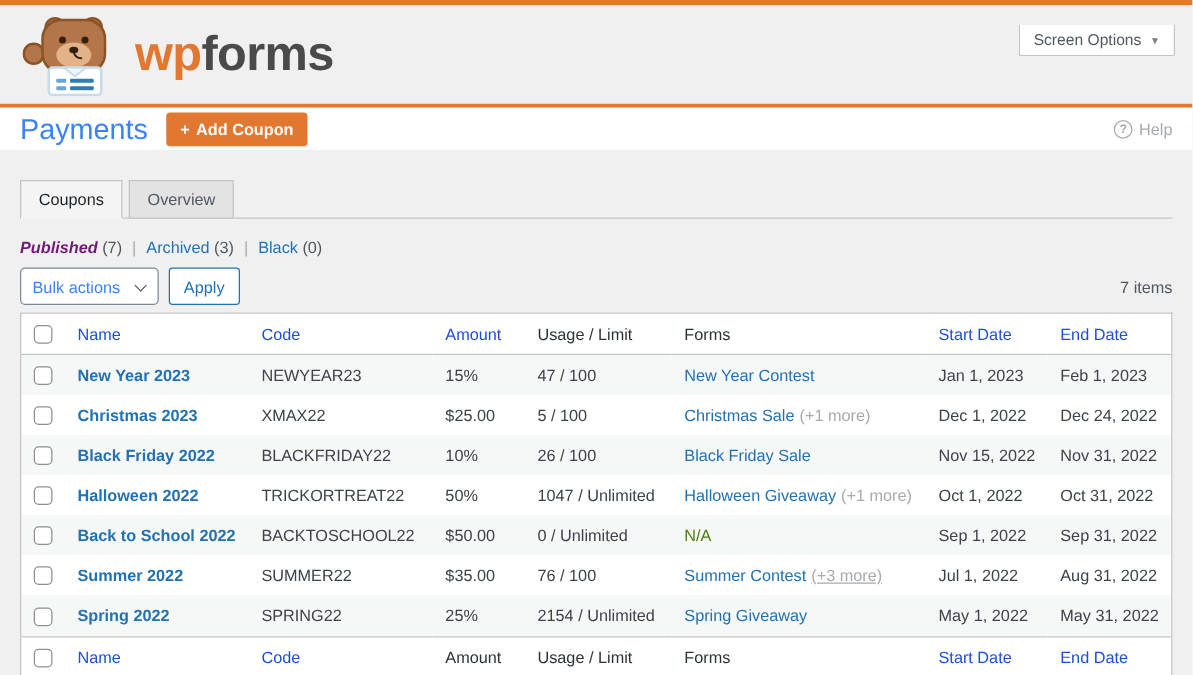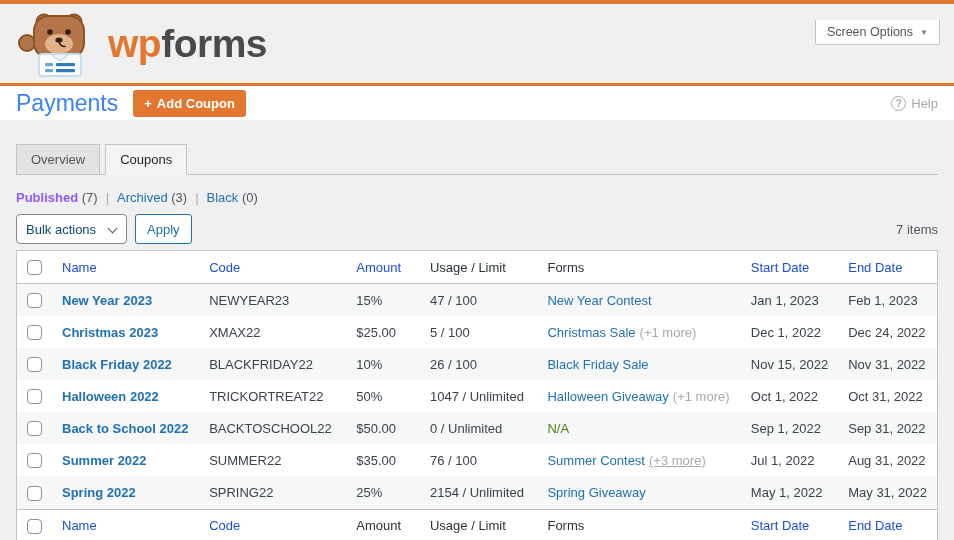--- a/index.html
+++ b/index.html
@@ -51,30 +51,30 @@
 
   .tab-bar { margin-top:23px; border-bottom:1px solid #c3c4c7; display:flex; padding-left:0; }
   .tab {
     border:1px solid #c3c4c7; background:#e3e3e3; color:#50575e;
     padding:7px 14px; margin-right:5px; position:relative; top:1px;
     cursor:pointer; font-size:13px;
   }
   .tab.active { background:#f4f4f5; color:#1d2327; border-bottom-color:#f4f4f5; }
 
   .views { margin:15px 0 9px; display:flex; align-items:center; gap:8px; }
-  .views .view b { color:#8b5cf6; font-weight:bold; }
+  .views .view b { color:#701a75; font-weight:bold;font-style:italic; }
   .views .view a { color:#2271b1; }
   .views .count { color:#50575e; }
   .views .sep { color:#a7aaad; }
 
   .toolbar { display:flex; align-items:center; gap:8px; margin:0 0 6px; }
   .fake-select {
     height:30px; background:#fff; border:1px solid #7e8993; border-radius:4px;
     padding:0 30px 0 9px; display:inline-flex; align-items:center;
-    color:#0c4a6e; position:relative; cursor:pointer; min-width:90px;
+    color:#3b82f6; position:relative; cursor:pointer; min-width:90px;
   }
   .chev {
     position:absolute; right:10px; top:10px; width:7px; height:7px;
     border-right:1.5px solid #50575e; border-bottom:1.5px solid #50575e;
     transform:rotate(45deg);
   }
   .wp-btn {
     height:30px; background:#fff; border:1px solid #2271b1; border-radius:3px;
     color:#2271b1; padding:10px 11px; font-size:13px; font-family:inherit;
     cursor:pointer; display:inline-flex; align-items:center;
@@ -155,22 +155,22 @@
   </button>
   <a class="help-link">
     <span class="help-circle">?</span>
     <span>Help</span>
   </a>
 </div>
 
 <div class="content">
 
   <div class="tab-bar">
+    <div class="tab active">Coupons</div>
     <div class="tab">Overview</div>
-    <div class="tab active">Coupons</div>
   </div>
 
   <div class="views">
     <span class="view"><b>Published</b> <span class="count">(7)</span></span>
     <span class="sep">|</span>
     <span class="view"><a>Archived</a> <span class="count">(3)</span></span>
     <span class="sep">|</span>
     <span class="view"><a>Black</a> <span class="count">(0)</span></span>
   </div>
 

